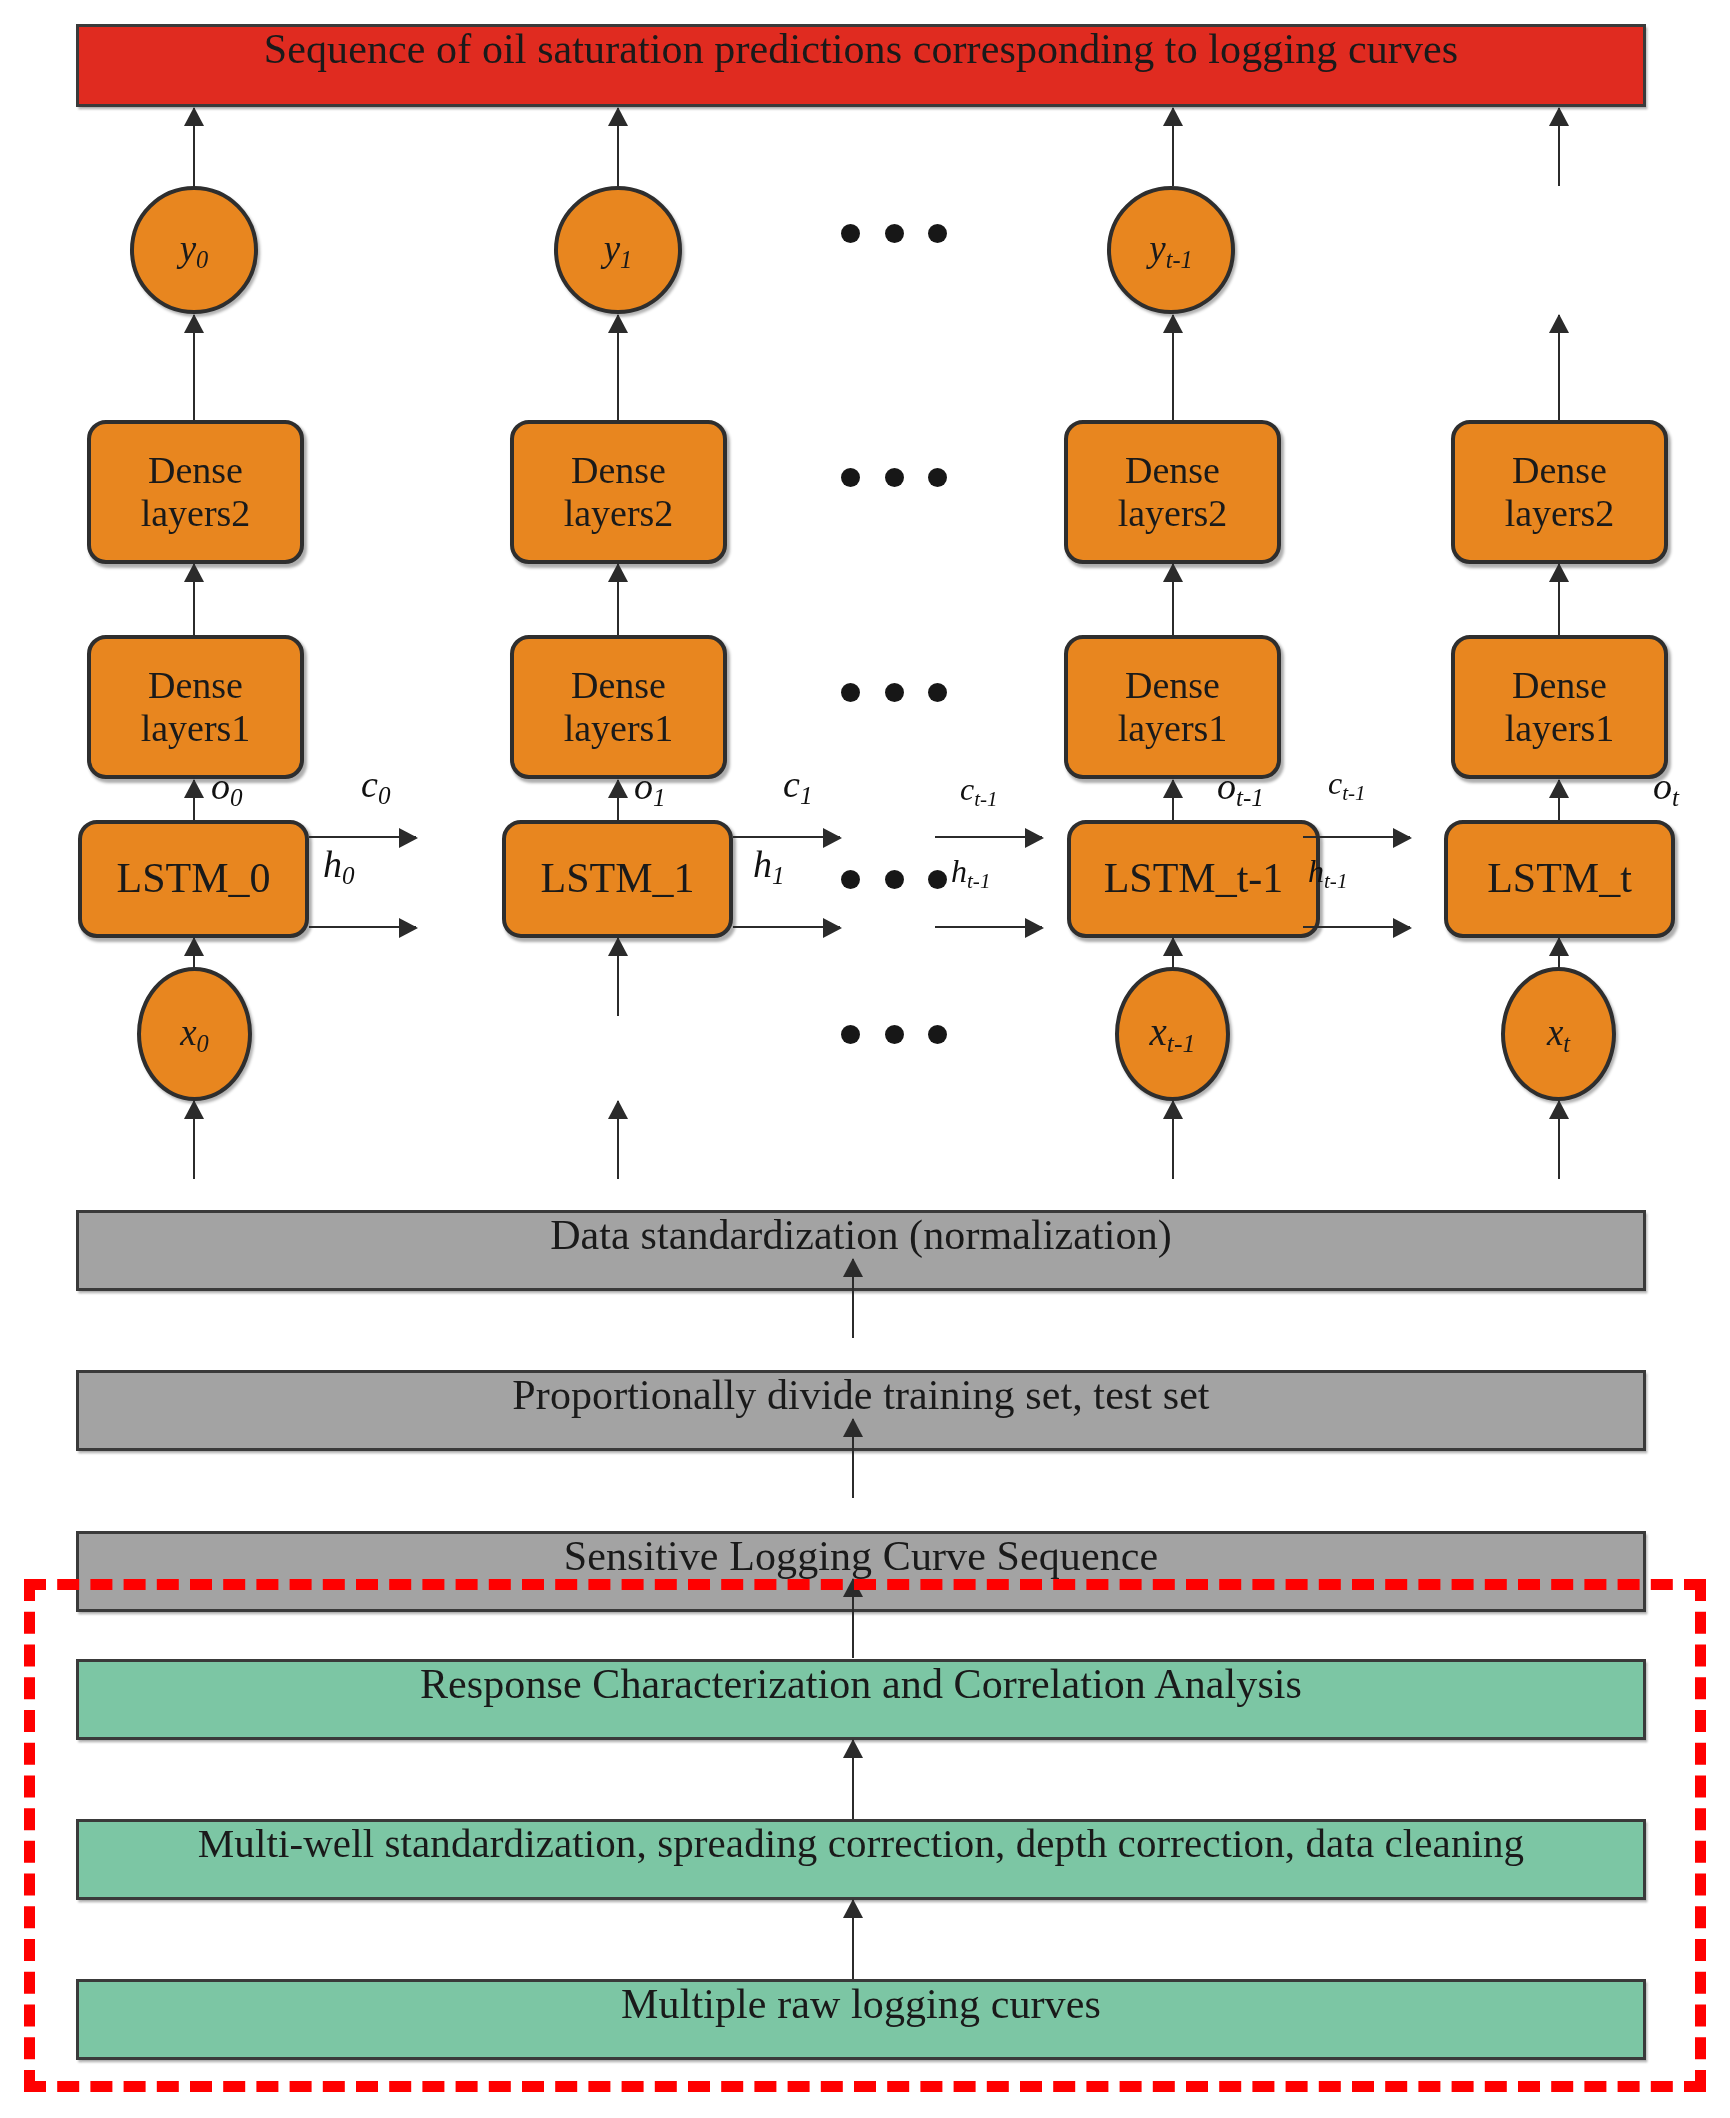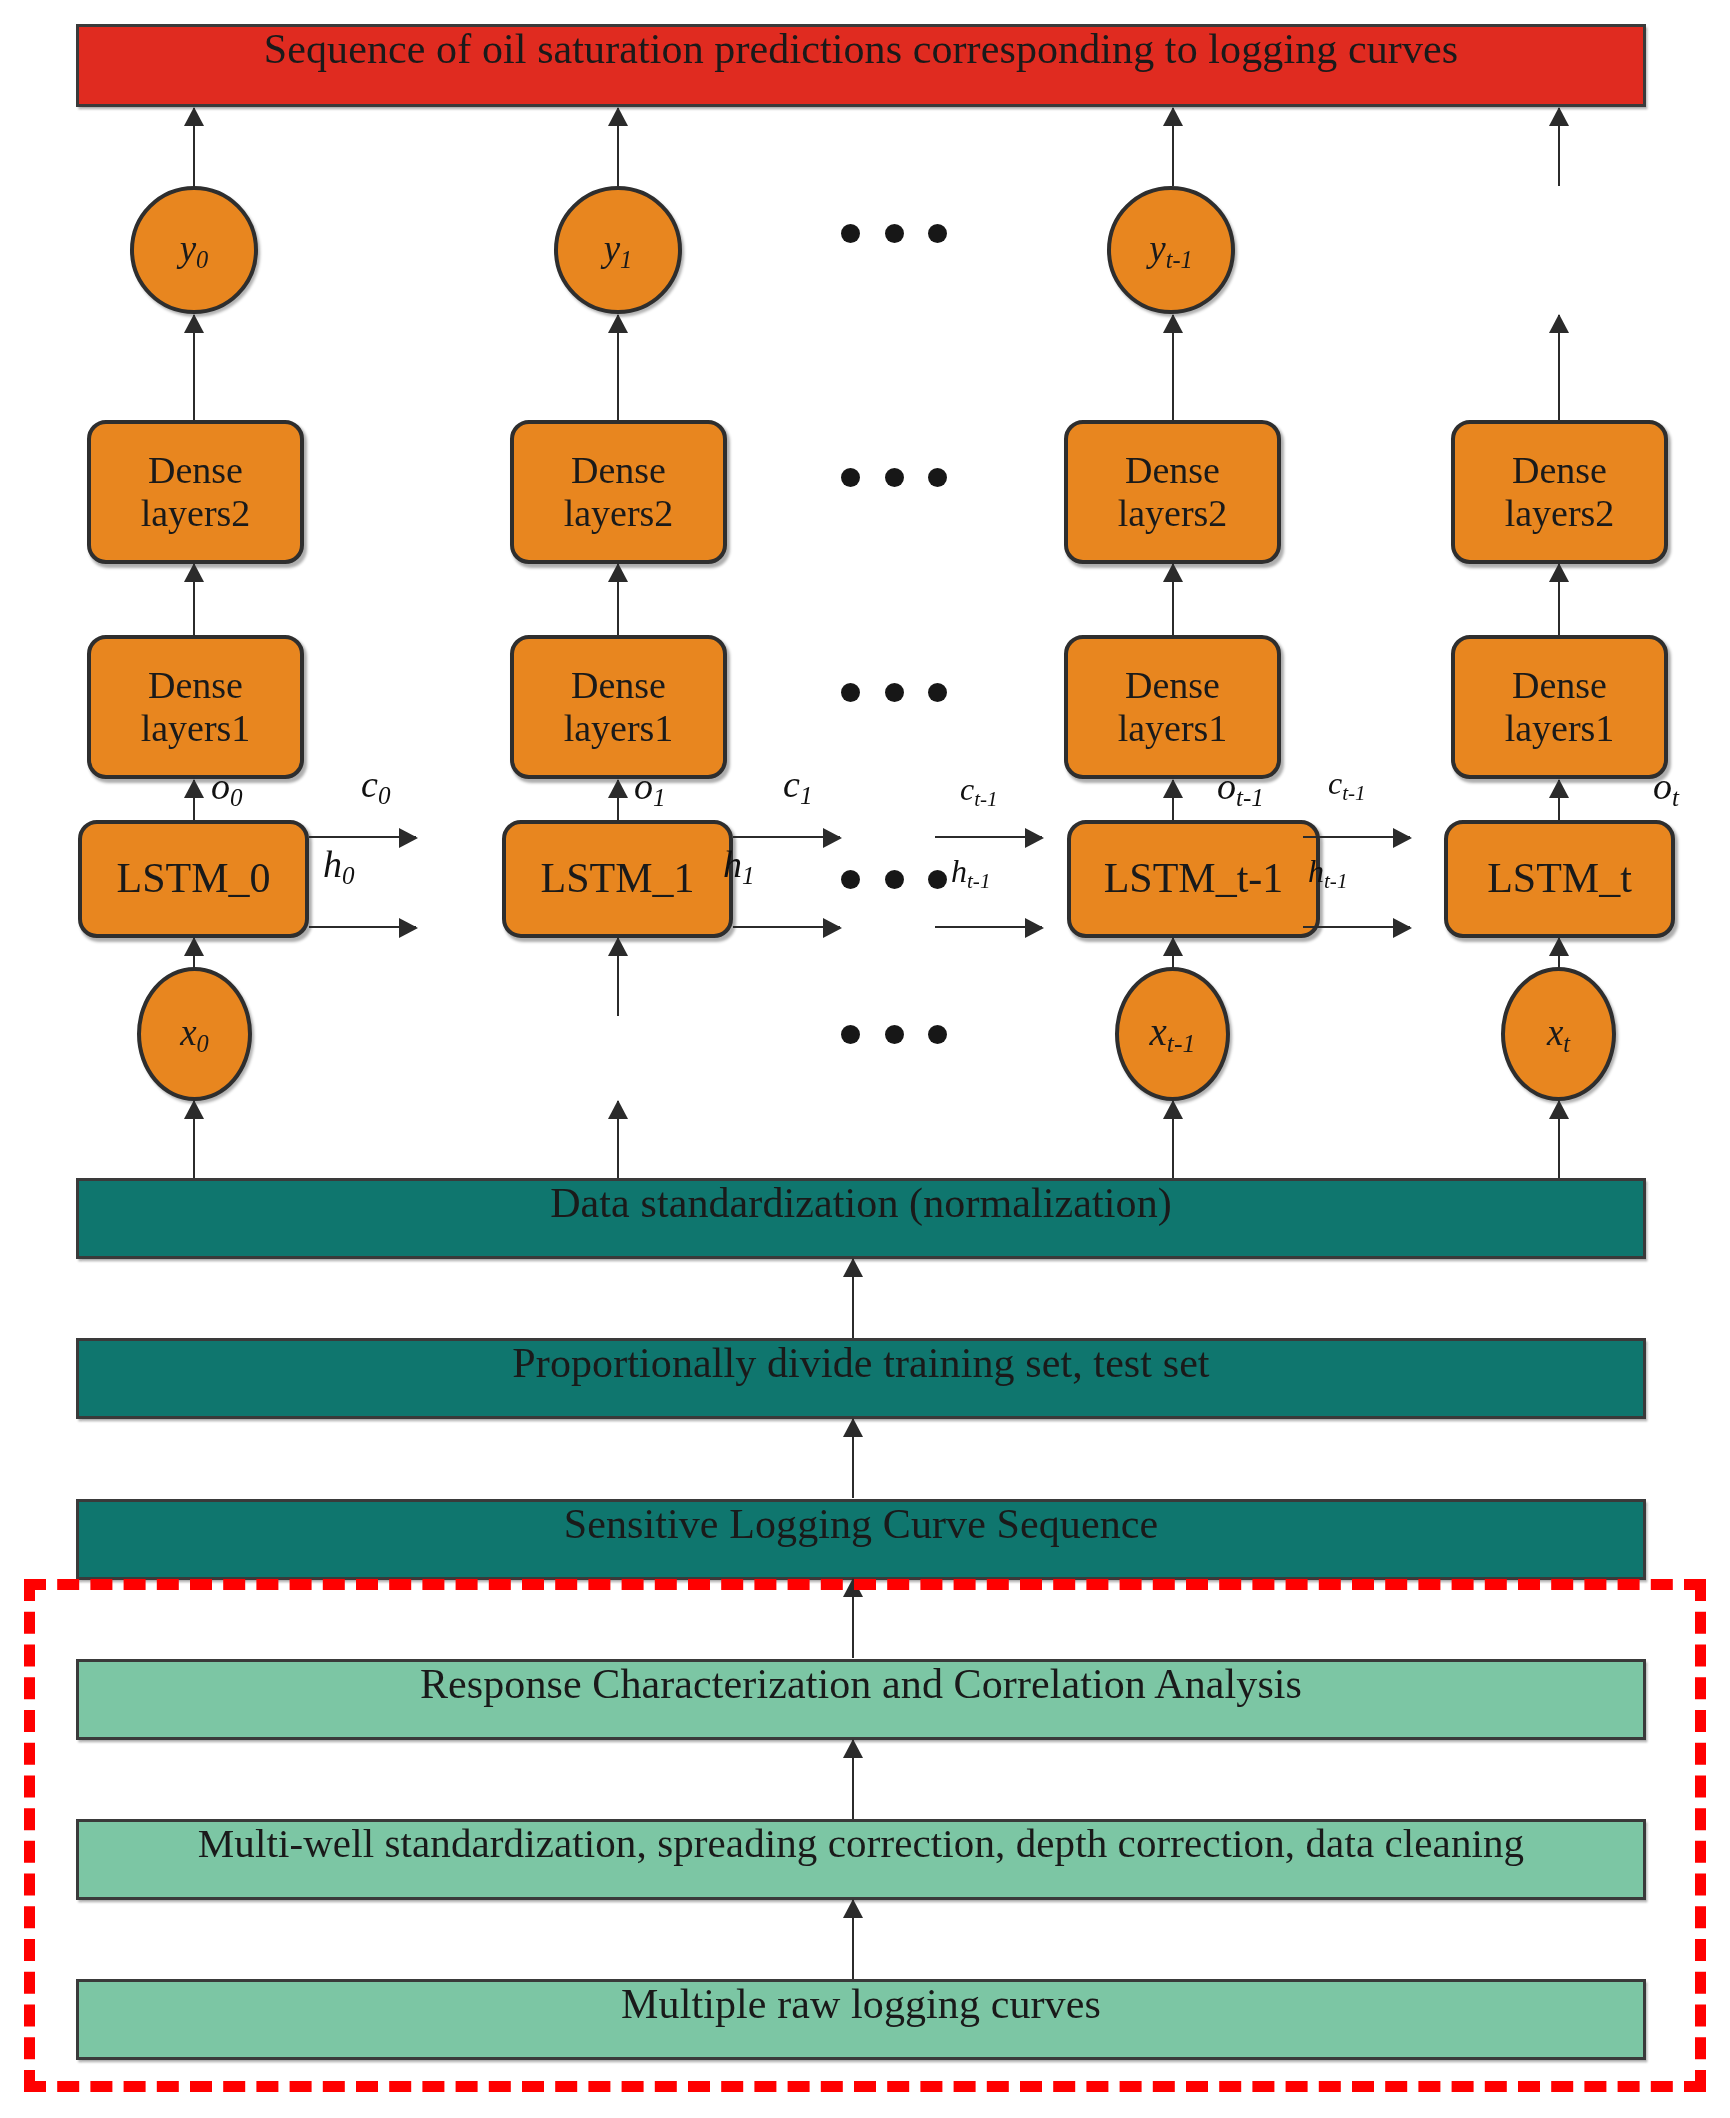--- a/index.html
+++ b/index.html
@@ -10,21 +10,21 @@
   
   .bar{
     position:absolute;
     border:3.6px solid #3a3a3a;
     box-sizing:border-box;
     display:flex;align-items:flex-start;justify-content:center;
     text-align:center;
     box-shadow:2.2px 2.9px 2.2px rgba(0,0,0,0.30);
   }
   .bar-red   {background:#e02b20;}
-  .bar-blue  {background:#0f766e;}
+  .bar-blue  {background:#a3a3a3;margin-top:32px;}
   .bar-green {background:#7cc6a4;}
 
   .bar-label{font-size:42px;line-height:1.05;letter-spacing:0.1px;white-space:nowrap;}
   .bar-label.wide{font-size:41px;}
 
   
   .rbox{
     position:absolute;
     background:#e8861f;
     border:4.3px solid #2e2e2e;
@@ -217,21 +217,21 @@
   <div class="harrow" style="left:309px;top:926px;width:107px;"></div>
   <span class="lbl math" style="left:323px;top:842px;">
     <span>h</span><sub>0</sub>
   </span>
 
   <div class="harrow" style="left:733px;top:836px;width:107px;"></div>
   <span class="lbl math" style="left:783px;top:762px;">
     <span>c</span><sub>1</sub>
   </span>
   <div class="harrow" style="left:733px;top:926px;width:107px;"></div>
-  <span class="lbl math" style="left:723px;top:842px;">
+  <span class="lbl math" style="left:753px;top:842px;">
     <span>h</span><sub>1</sub>
   </span>
 
   <div class="harrow" style="left:935px;top:836px;width:107px;"></div>
   <span class="lbl small math" style="left:960px;top:771px;">
     <span>c</span><sub>t-1</sub>
   </span>
   <div class="harrow" style="left:935px;top:926px;width:107px;"></div>
   <span class="lbl small math" style="left:951px;top:853px;">
     <span>h</span><sub>t-1</sub>

